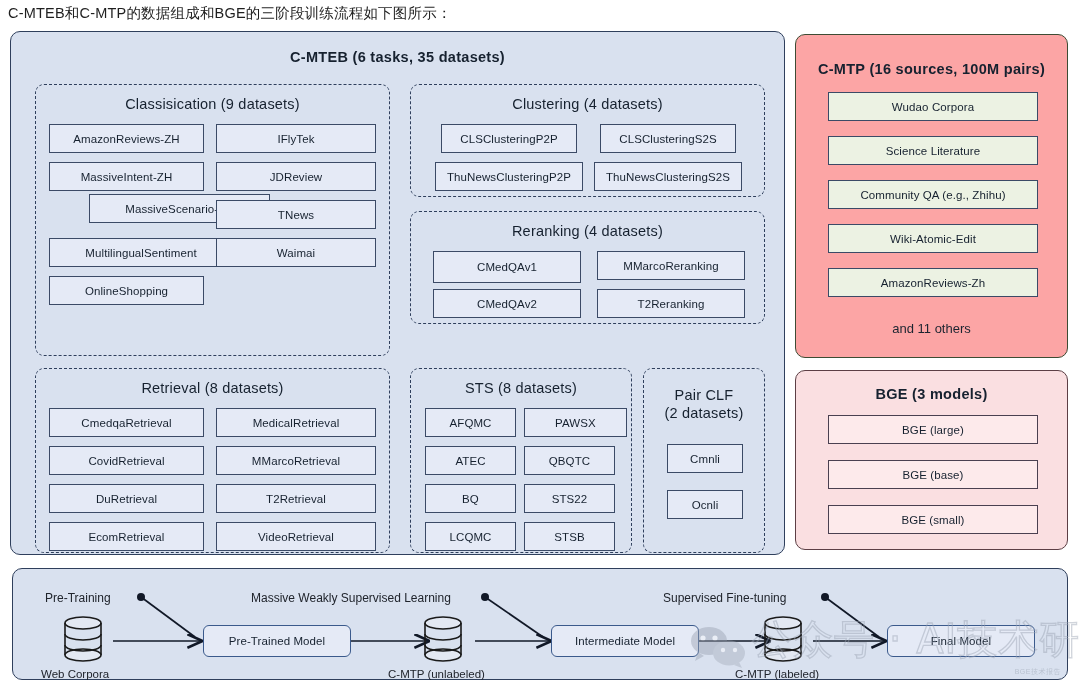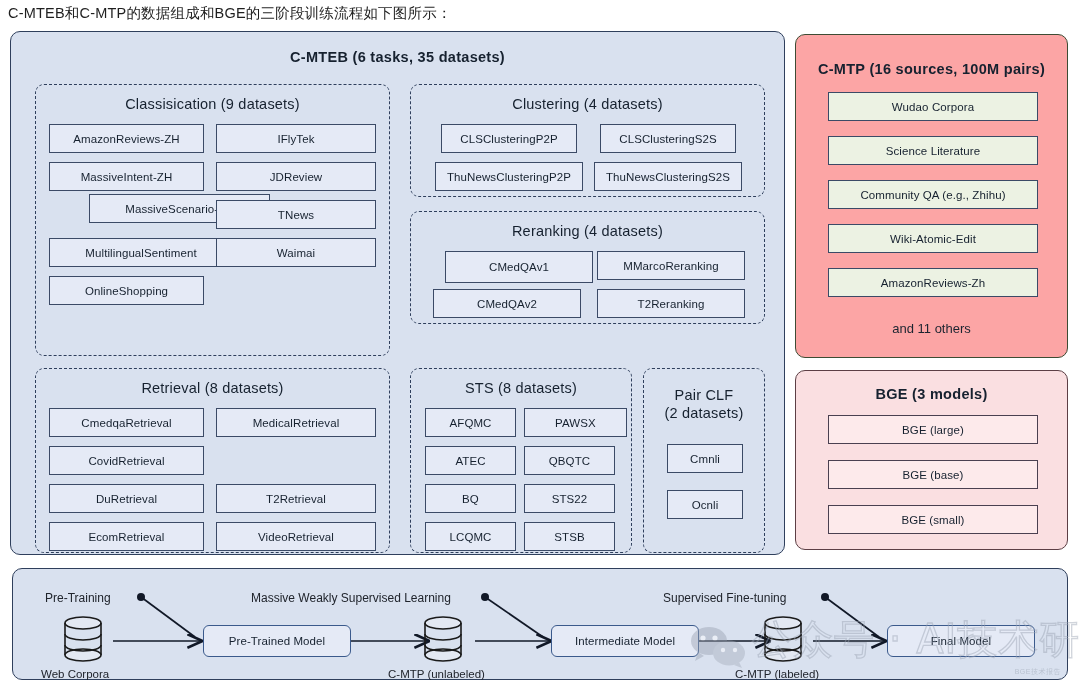--- a/index.html
+++ b/index.html
@@ -132,31 +132,32 @@
   <div class="group" style="left:399px;top:52px;width:355px;height:113px;">
     <div class="group-title" style="top:11px;">Clustering (4 datasets)</div>
     <div class="chip" style="left:30px;top:39px;width:136px;height:29px;">CLSClusteringP2P</div>
     <div class="chip" style="left:189px;top:39px;width:136px;height:29px;">CLSClusteringS2S</div>
     <div class="chip" style="left:24px;top:77px;width:148px;height:29px;">ThuNewsClusteringP2P</div>
     <div class="chip" style="left:183px;top:77px;width:148px;height:29px;">ThuNewsClusteringS2S</div>
   </div>
 
   <div class="group" style="left:399px;top:179px;width:355px;height:113px;">
     <div class="group-title" style="top:11px;">Reranking (4 datasets)</div>
-    <div class="chip" style="left:34px;top:39px;width:148px;height:32px;">CMedQAv1</div>
+    <div class="chip" style="left:22px;top:39px;width:148px;height:32px;">CMedQAv1</div>
     <div class="chip" style="left:186px;top:39px;width:148px;height:29px;">MMarcoReranking</div>
     <div class="chip" style="left:22px;top:77px;width:148px;height:29px;">CMedQAv2</div>
     <div class="chip" style="left:186px;top:77px;width:148px;height:29px;">T2Reranking</div>
   </div>
 
   <div class="group" style="left:24px;top:336px;width:355px;height:185px;">
     <div class="group-title" style="top:11px;">Retrieval (8 datasets)</div>
     <div class="chip" style="left:13px;top:39px;width:155px;height:29px;">CmedqaRetrieval</div>
     <div class="chip" style="left:180px;top:39px;width:160px;height:29px;">MedicalRetrieval</div>
     <div class="chip" style="left:13px;top:77px;width:155px;height:29px;">CovidRetrieval</div>
+    <div class="chip" style="left:180px;top:77px;width:160px;height:29px;">MMarcoRetrieval</div>
     <div class="chip" style="left:13px;top:115px;width:155px;height:29px;">DuRetrieval</div>
     <div class="chip" style="left:180px;top:115px;width:160px;height:29px;">T2Retrieval</div>
     <div class="chip" style="left:13px;top:153px;width:155px;height:29px;">EcomRetrieval</div>
     <div class="chip" style="left:180px;top:153px;width:160px;height:29px;">VideoRetrieval</div>
   </div>
 
   <div class="group" style="left:399px;top:336px;width:222px;height:185px;">
     <div class="group-title" style="top:11px;">STS (8 datasets)</div>
     <div class="chip" style="left:14px;top:39px;width:91px;height:29px;">AFQMC</div>
     <div class="chip" style="left:113px;top:39px;width:103px;height:29px;">PAWSX</div>

